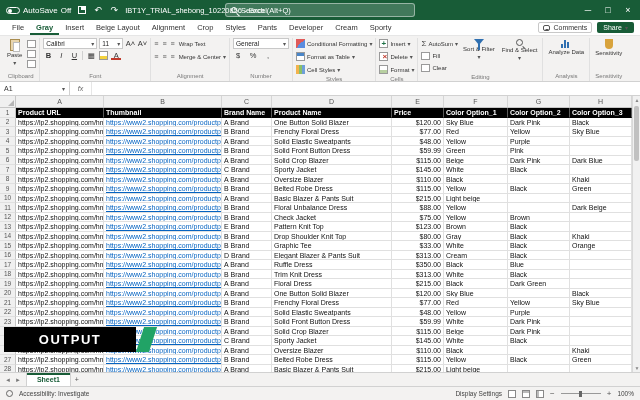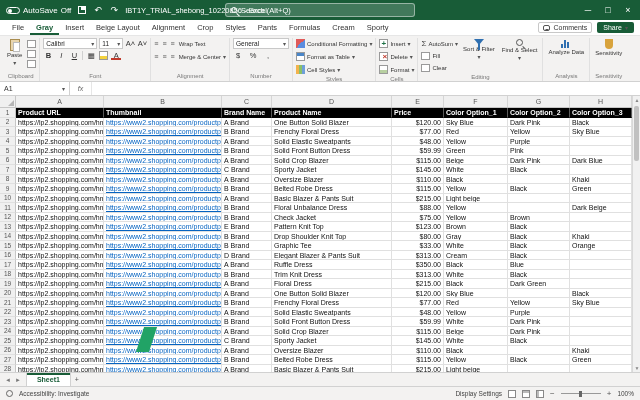--- a/index.html
+++ b/index.html
@@ -139,21 +139,21 @@
   <div class="tabstrip">
 
     <div class="rtab">File</div>
       <div class="rtab active">Gray</div>
       <div class="rtab">Insert</div>
       <div class="rtab">Beige Layout</div>
       <div class="rtab">Alignment</div>
       <div class="rtab">Crop</div>
       <div class="rtab">Styles</div>
       <div class="rtab">Pants</div>
-      <div class="rtab">Formulas</div>
+      <div class="rtab">Developer</div>
       <div class="rtab">Cream</div>
       <div class="rtab">Sporty</div>
       <div class="strip-right">
       <div class="comments-btn">
         <span class="bubble"></span>
         <span>Comments</span>
       </div>
       <div class="share-btn">
         <span>Share</span>
         <span class="caret"></span>
@@ -673,20 +673,23 @@
         <div class="cell" style="width: 62px;"></div>
       </div>
     </div>
 
   <div class="vscroll">
     <div class="varr up">▲</div>
     <div class="vthumb"></div>
     <div class="varr dn">▼</div>
   </div>
 
+  <div class="output">
+    <span>OUTPUT</span>
+  </div>
   <div class="output-stripe" style="background: rgb(33, 163, 102);"></div>
 
   <div class="sheettabs">
     <div class="tabnav">
       <span>◄</span>
       <span>►</span>
     </div>
     <div class="stab">Sheet1</div>
     <div class="addsheet">+</div>
   </div>

